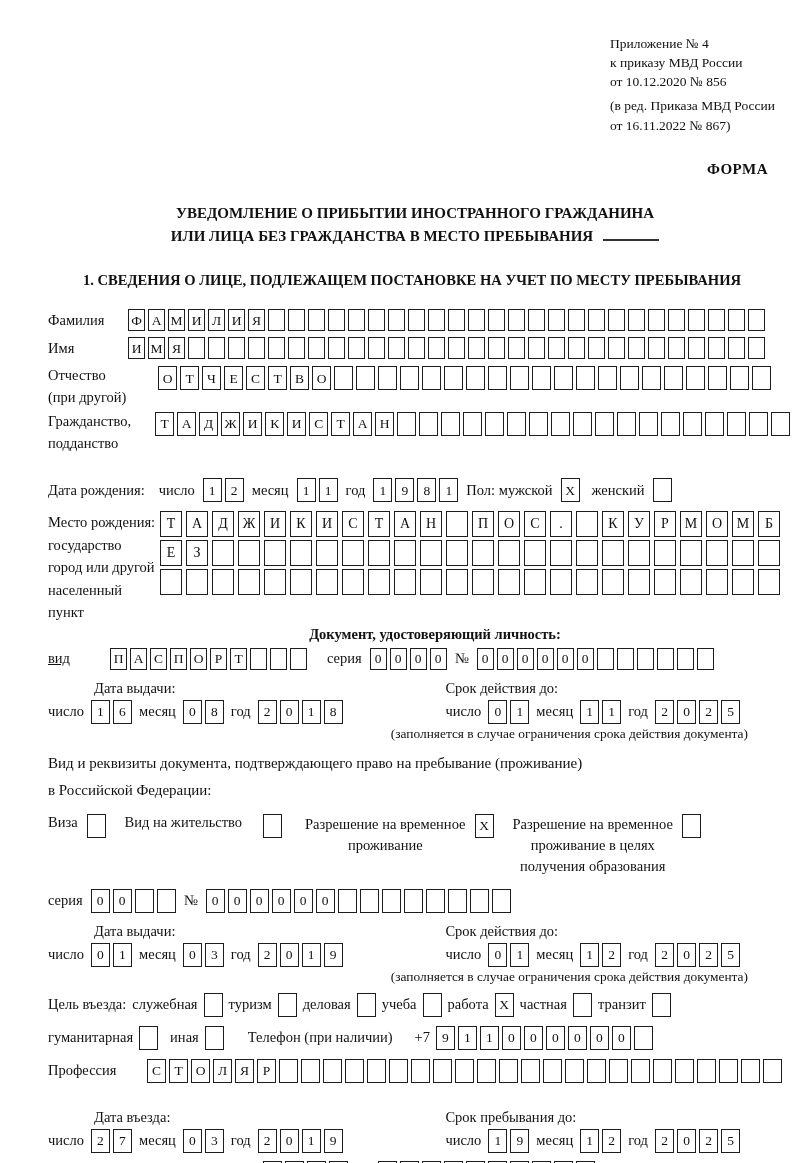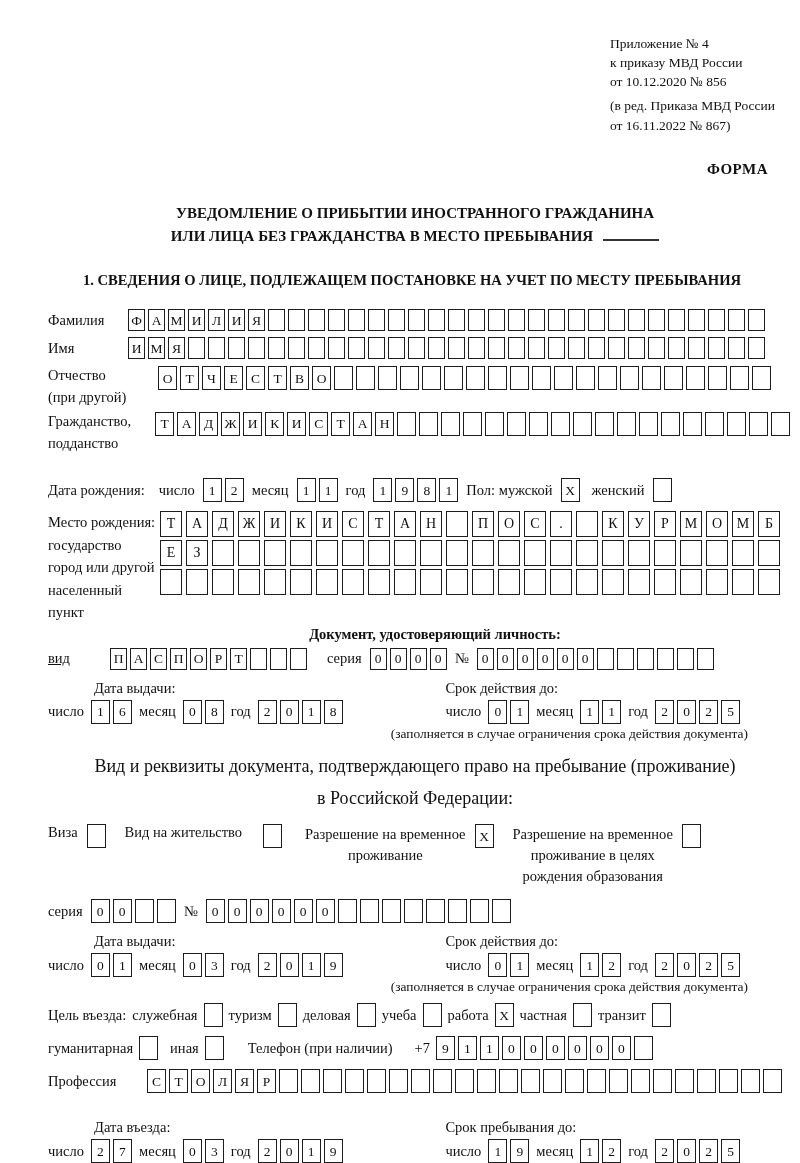--- a/index.html
+++ b/index.html
@@ -35,21 +35,21 @@
   .lblcol { font-size:14.5px; line-height:1.5; }
   .boxrows > .cells { display:flex; margin-bottom:3px; }
 
   .doc-header { text-align:center; font-weight:bold; font-size:14.5px; margin:2px 0 5px 40px; }
 
   .date-pair { display:flex; justify-content:space-between; margin-bottom:2px; }
   .dg-title { font-size:14.5px; margin-bottom:3px; }
   .dg-fields { display:flex; align-items:center; gap:7px; font-size:14.5px; }
   .note { font-size:13.4px; text-align:right; margin:2px 34px 8px 0; }
 
-  .plain { font-size:18px; line-height:1.8;text-align:center; }
+  .plain { font-size:15px; line-height:1.8; }
   .permit-lines { font-size:14.5px; text-align:center; line-height:1.45; }
   .visa-row { display:flex; align-items:flex-start; gap:9px; margin:10px 0 12px 0; }
 
   .purpose-row { display:flex; align-items:center; gap:6px; margin-bottom:9px; font-size:14.5px; }
 </style>
 </head>
 <body>
 
 <div class="page">
 
@@ -445,21 +445,21 @@
     <span class="permit-lines" style="margin-left:14px;">
       <div>Разрешение на временное</div>
       <div>проживание</div>
     </span>
     <span class="cells cells-m">
         <span class="cell">X</span>
       </span>
     <span class="permit-lines" style="margin-left:10px;">
       <div>Разрешение на временное</div>
       <div>проживание в целях</div>
-      <div>рождения образования</div>
+      <div>получения образования</div>
     </span>
     <span class="cells cells-m">
         <span class="cell"></span>
       </span>
   </div>
 
   <div class="row" style="gap:8px; margin-bottom:10px;">
     <span class="lbl">серия</span>
     <span class="cells cells-m">
         <span class="cell">0</span>

